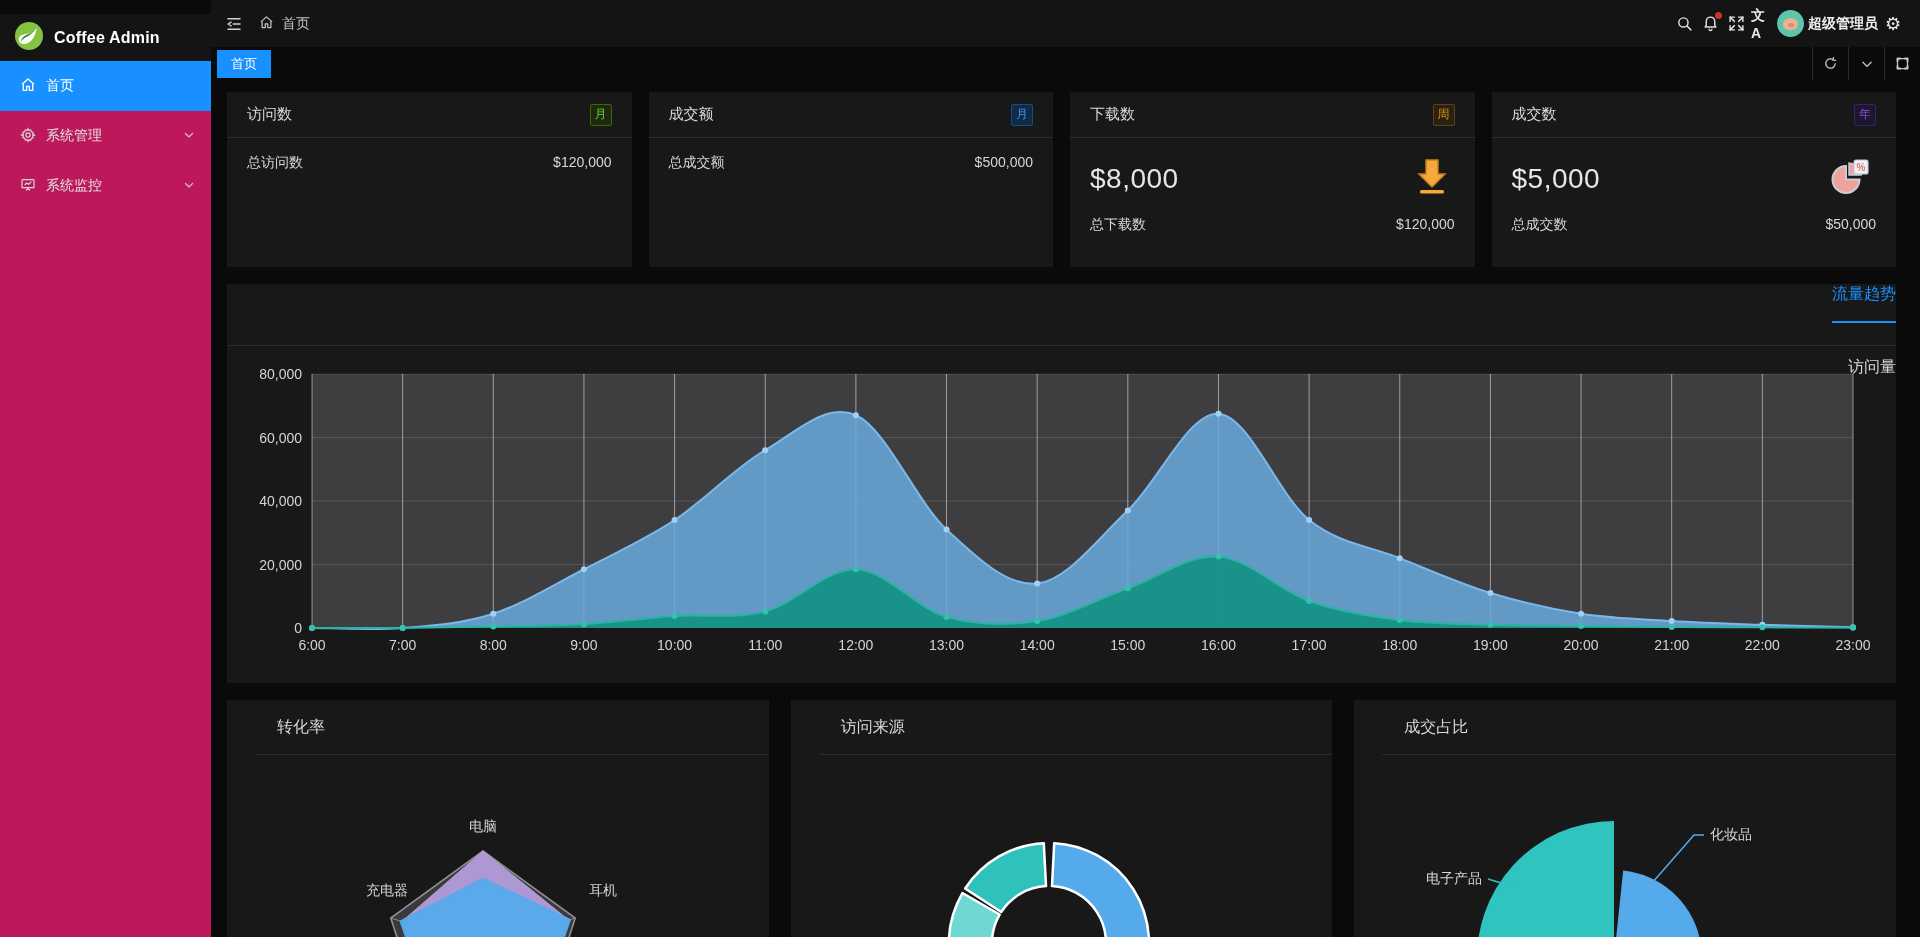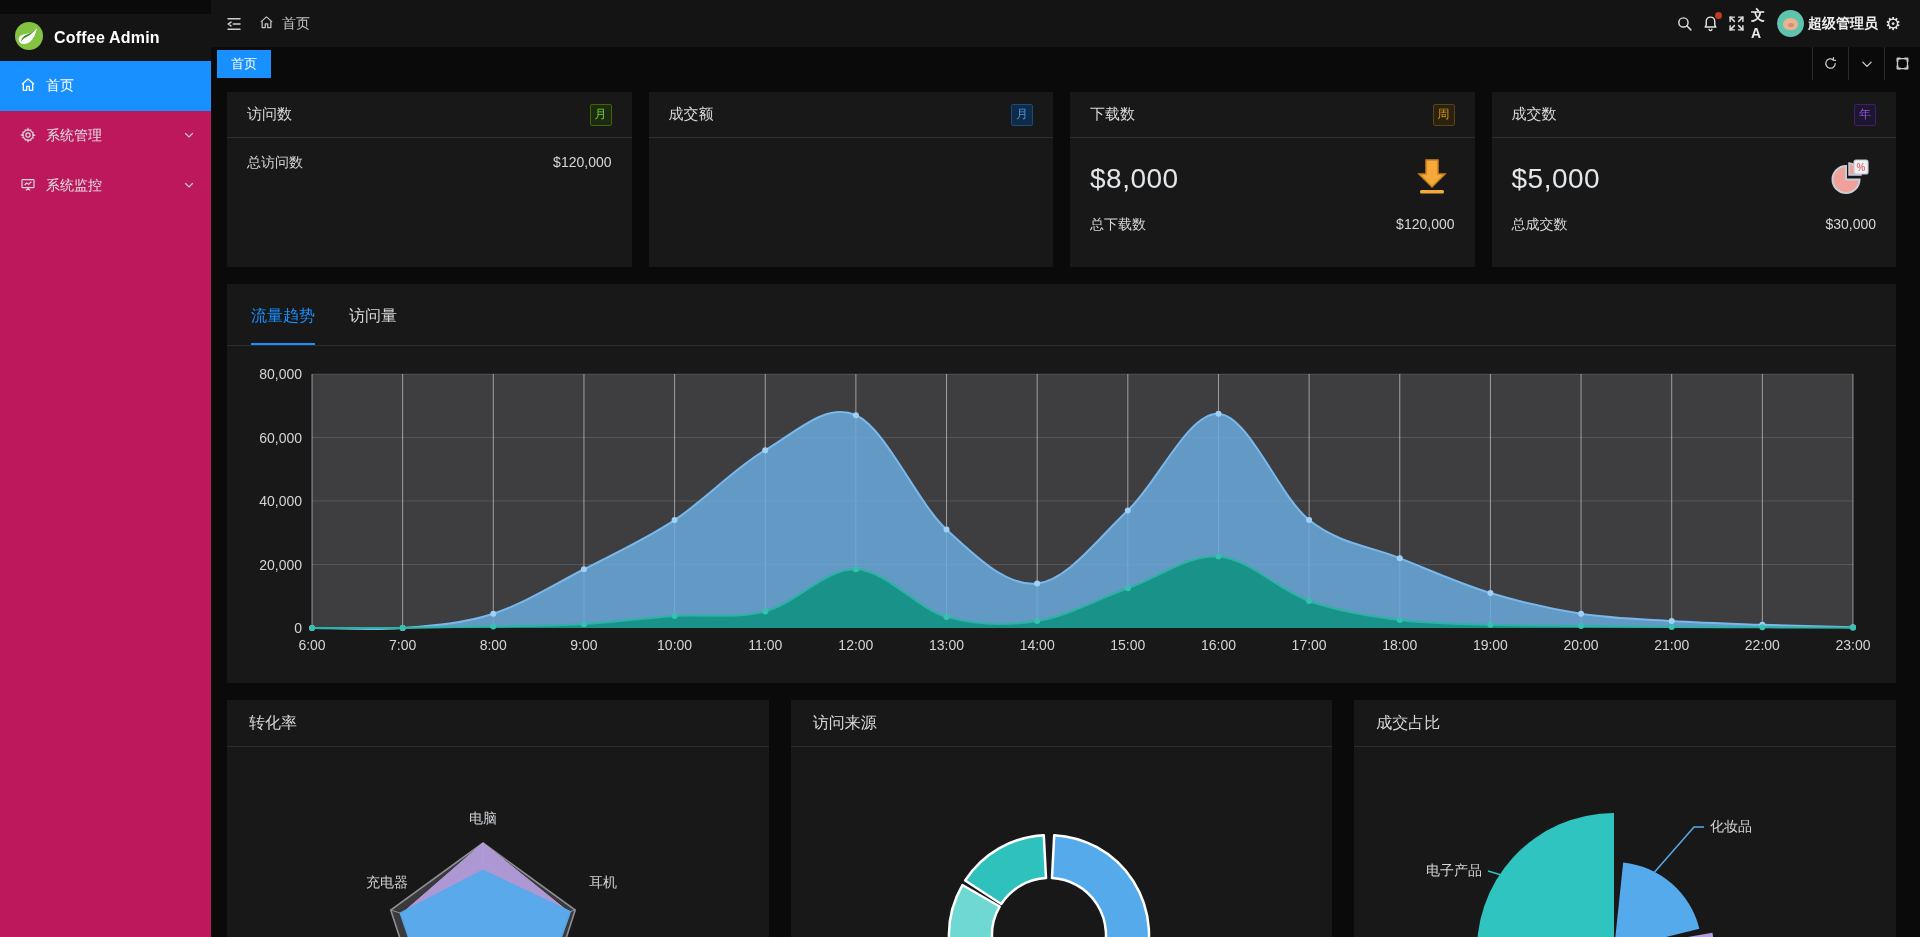--- a/index.html
+++ b/index.html
@@ -47,29 +47,29 @@
   .badge-green  { color:#6fd134; border-color:#3f6600; background:#1c2a12; }
   .badge-blue   { color:#3c9ae8; border-color:#164c7e; background:#112a45; }
   .badge-orange { color:#d89614; border-color:#594214; background:#2b2111; }
   .badge-purple { color:#9254de; border-color:#3e2069; background:#1d1630; }
   .sc-body { display:flex; align-items:center; justify-content:space-between; padding:20px 26px 0 20px; }
   .sc-value { font-size:28px; color:#e3e7ea; letter-spacing:.5px; }
   .sc-foot { display:flex; justify-content:space-between; padding:16px 20px 0 20px; font-size:14px; color:#d6d6d6; }
 
   
   .chart-card { margin-top:17px; height:399px; background:#181818; }
-  .cc-tabs { height:62px; display:flex; align-items:flex-end; gap:34px; padding:0 0 0 24px; border-bottom:1px solid #2c2c2c; }
+  .cc-tabs { height:62px; display:flex; align-items:flex-end; gap:34px; padding:0 0 0 24px; border-bottom:1px solid #2c2c2c;flex-direction:column; }
   .cc-tab { font-size:16px; color:#d9d9d9; padding-bottom:18px; position:relative; cursor:pointer; }
   .cc-tab.active { color:#1890ff; }
   .cc-tab.active::after { content:""; position:absolute; left:0; right:0; bottom:0; height:2px; background:#1890ff; }
 
   
   .bottom-row { display:flex; gap:22px; margin-top:17px; }
   .b-card { flex:1; height:420px; background:#181818; overflow:hidden; }
-  .bc-header { height:47px; display:flex; align-items:center; padding:16px 22px; border-bottom:1px solid #2c2c2c; font-size:16px; color:#dadada; }
+  .bc-header { height:55px; display:flex; align-items:center; padding:16px 22px; border-bottom:1px solid #2c2c2c; font-size:16px; color:#dadada;margin-left:28px; }
   .bc-body { position:relative; }
 
   svg text { font-family:"Liberation Sans","DejaVu Sans",sans-serif; }
 </style>
 </head>
 <body>
 
 <div class="app">
 
   <aside class="sidebar">
@@ -221,20 +221,24 @@
             <span>总访问数</span>
             <span>$120,000</span>
           </div>
         </div>
 
         <div class="stat-card">
           <div class="sc-header">
             <span>成交额</span>
             <span class="badge badge-blue">月</span>
           </div>
+          <div class="sc-foot">
+            <span>总成交额</span>
+            <span>$500,000</span>
+          </div>
         </div>
 
         <div class="stat-card">
           <div class="sc-header">
             <span>下载数</span>
             <span class="badge badge-orange">周</span>
           </div>
           <div class="sc-body">
             <span class="sc-value">$8,000</span>
             <span>
@@ -261,21 +265,21 @@
               <svg width="40" height="38" viewBox="0 0 40 38">
                 <path d="M16 8 A 13.5 13.5 0 1 0 29.5 21.5 L16 21.5 Z" fill="#f0a29a" stroke="#c8ced8" stroke-width="2" transform="rotate(0 16 21.5)"></path>
                 <path d="M19 5 A 13.5 13.5 0 0 1 31 17 L 19 17 Z" fill="#f0a29a" stroke="#c8ced8" stroke-width="1.5"></path>
                 <rect x="24" y="2" width="14" height="14" rx="2" fill="#eef2f6" stroke="#c2c9d4" stroke-width="1.2"></rect>
                 <text x="31" y="13" text-anchor="middle" font-size="10" fill="#e0766c" font-weight="bold">%</text>
               </svg>
             </span>
           </div>
           <div class="sc-foot">
             <span>总成交数</span>
-            <span>$30,000</span>
+            <span>$50,000</span>
           </div>
         </div>
       </div>
 
       <div class="chart-card">
         <div class="cc-tabs">
           <span class="cc-tab active">流量趋势</span>
           <span class="cc-tab">访问量</span>
         </div>
         <svg id="trend-svg" width="100%" height="337" viewBox="0 0 1669 337" preserveAspectRatio="none">

